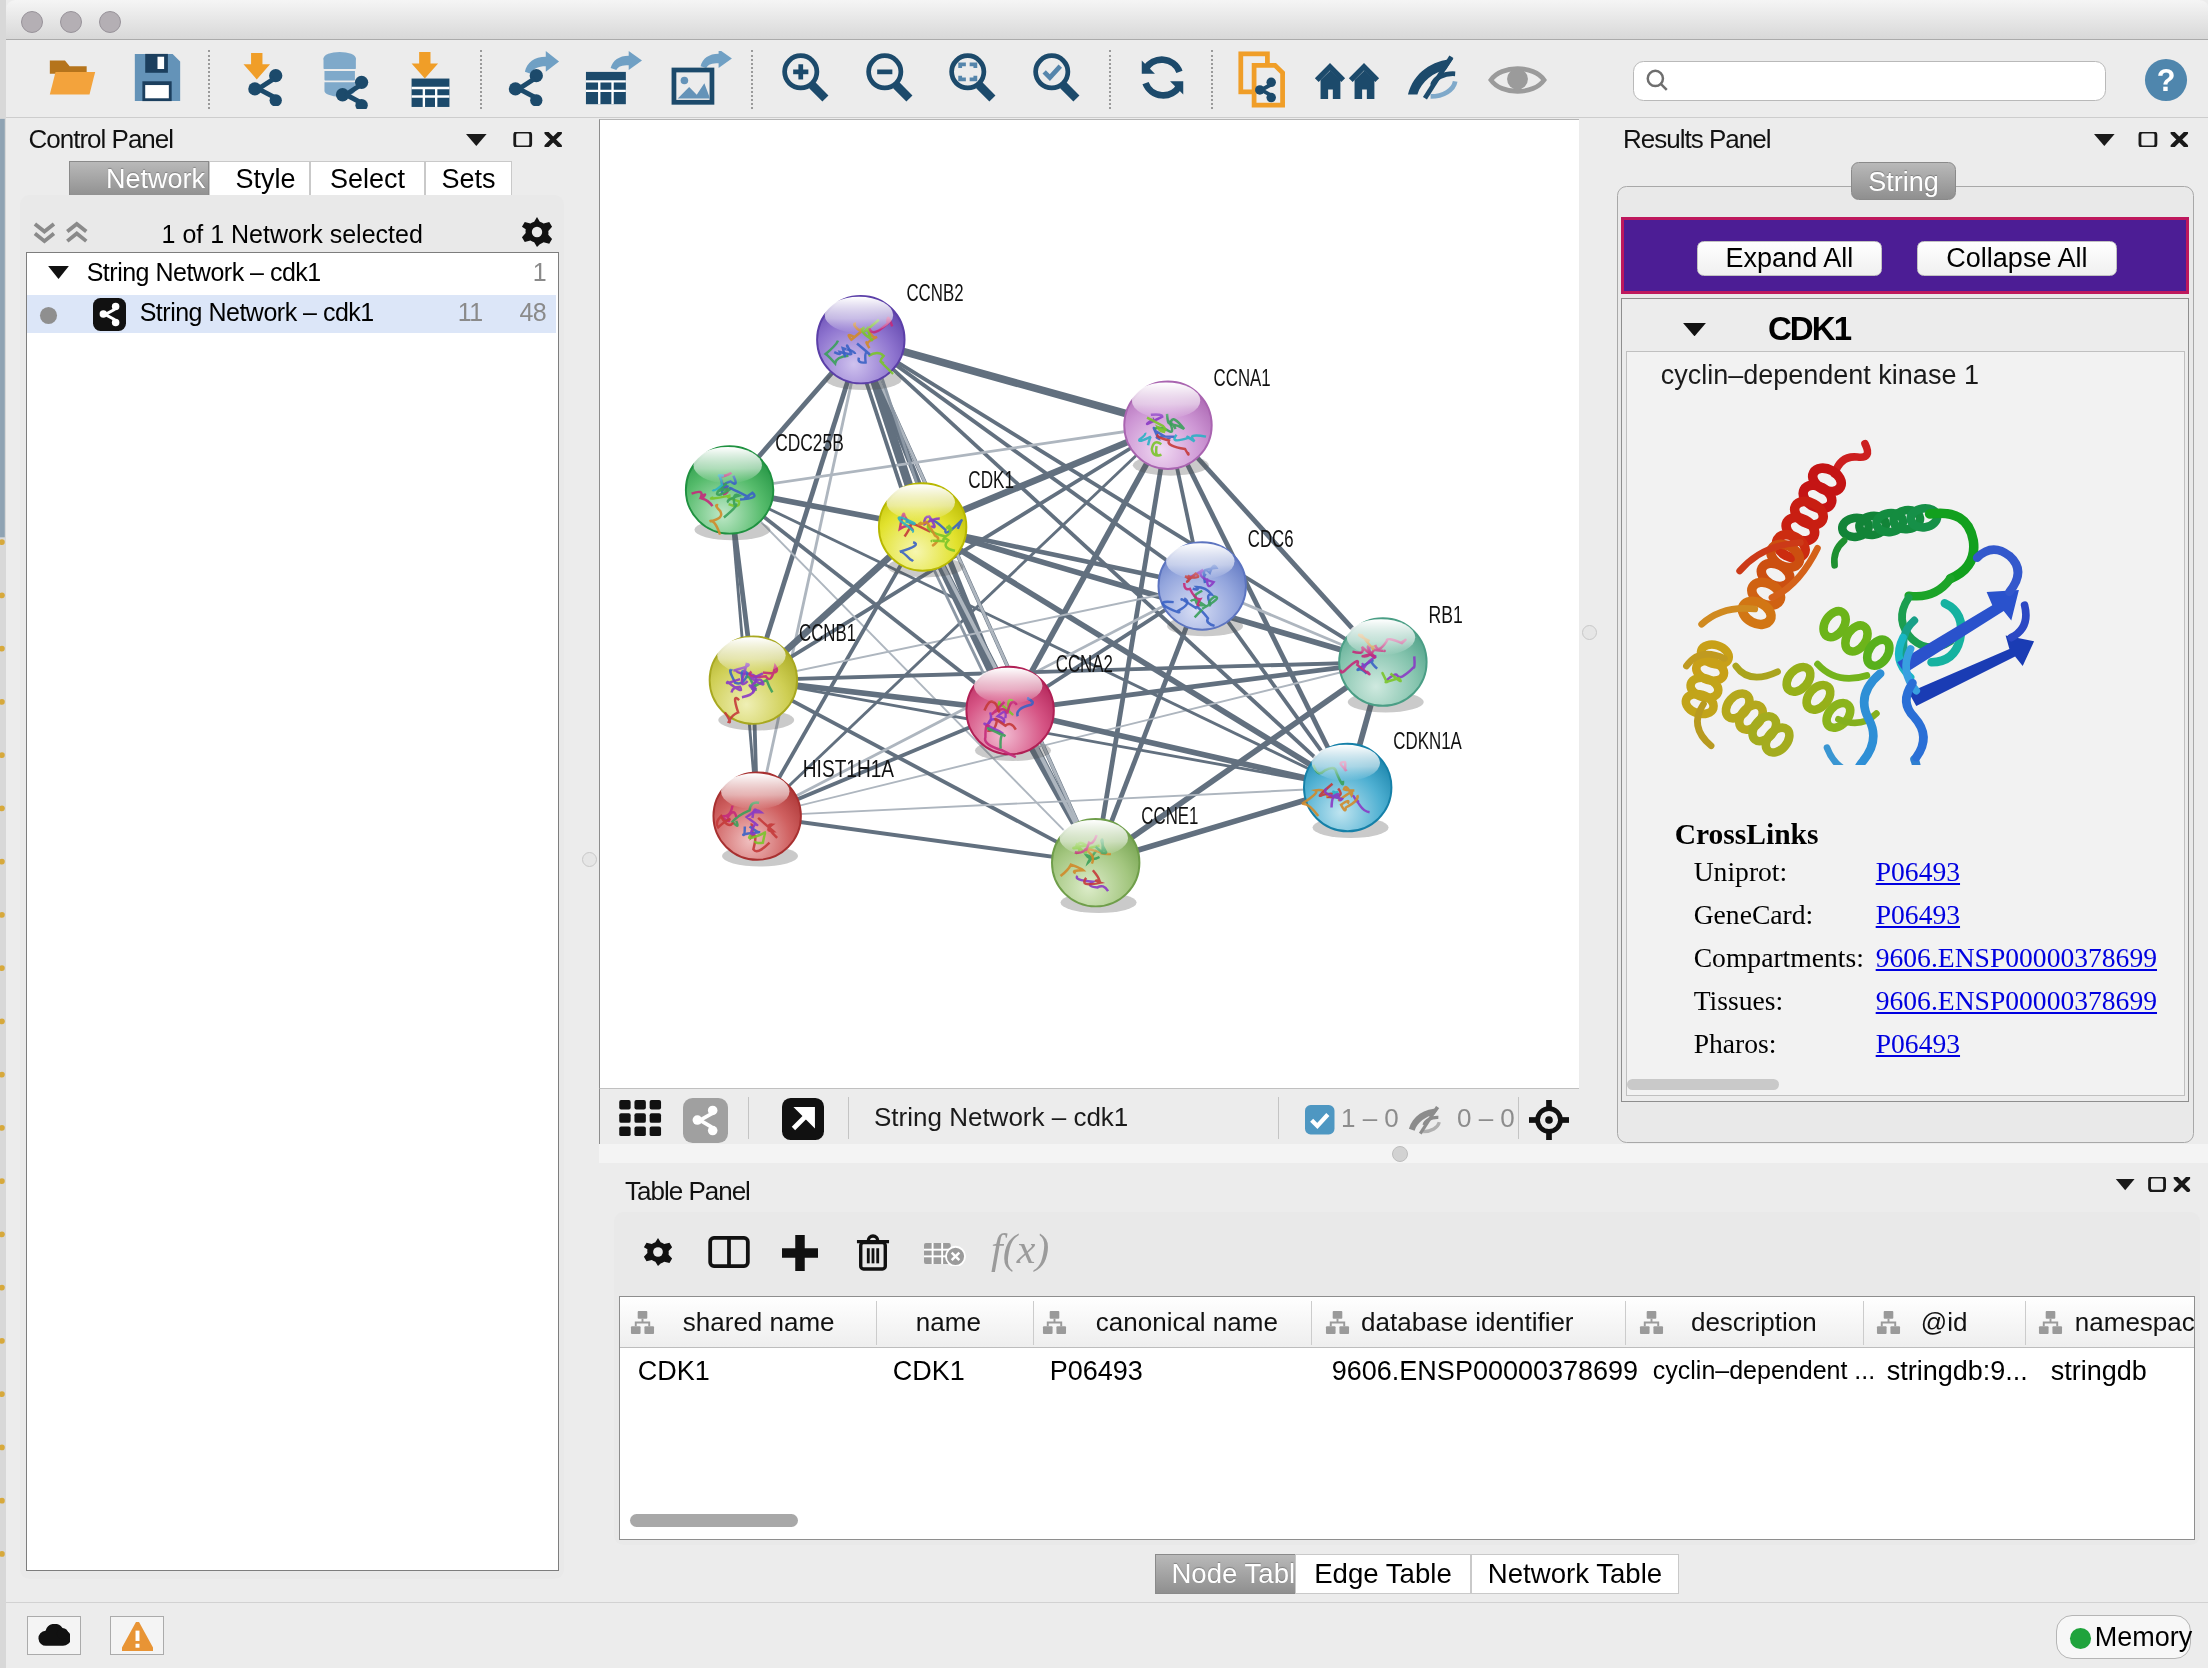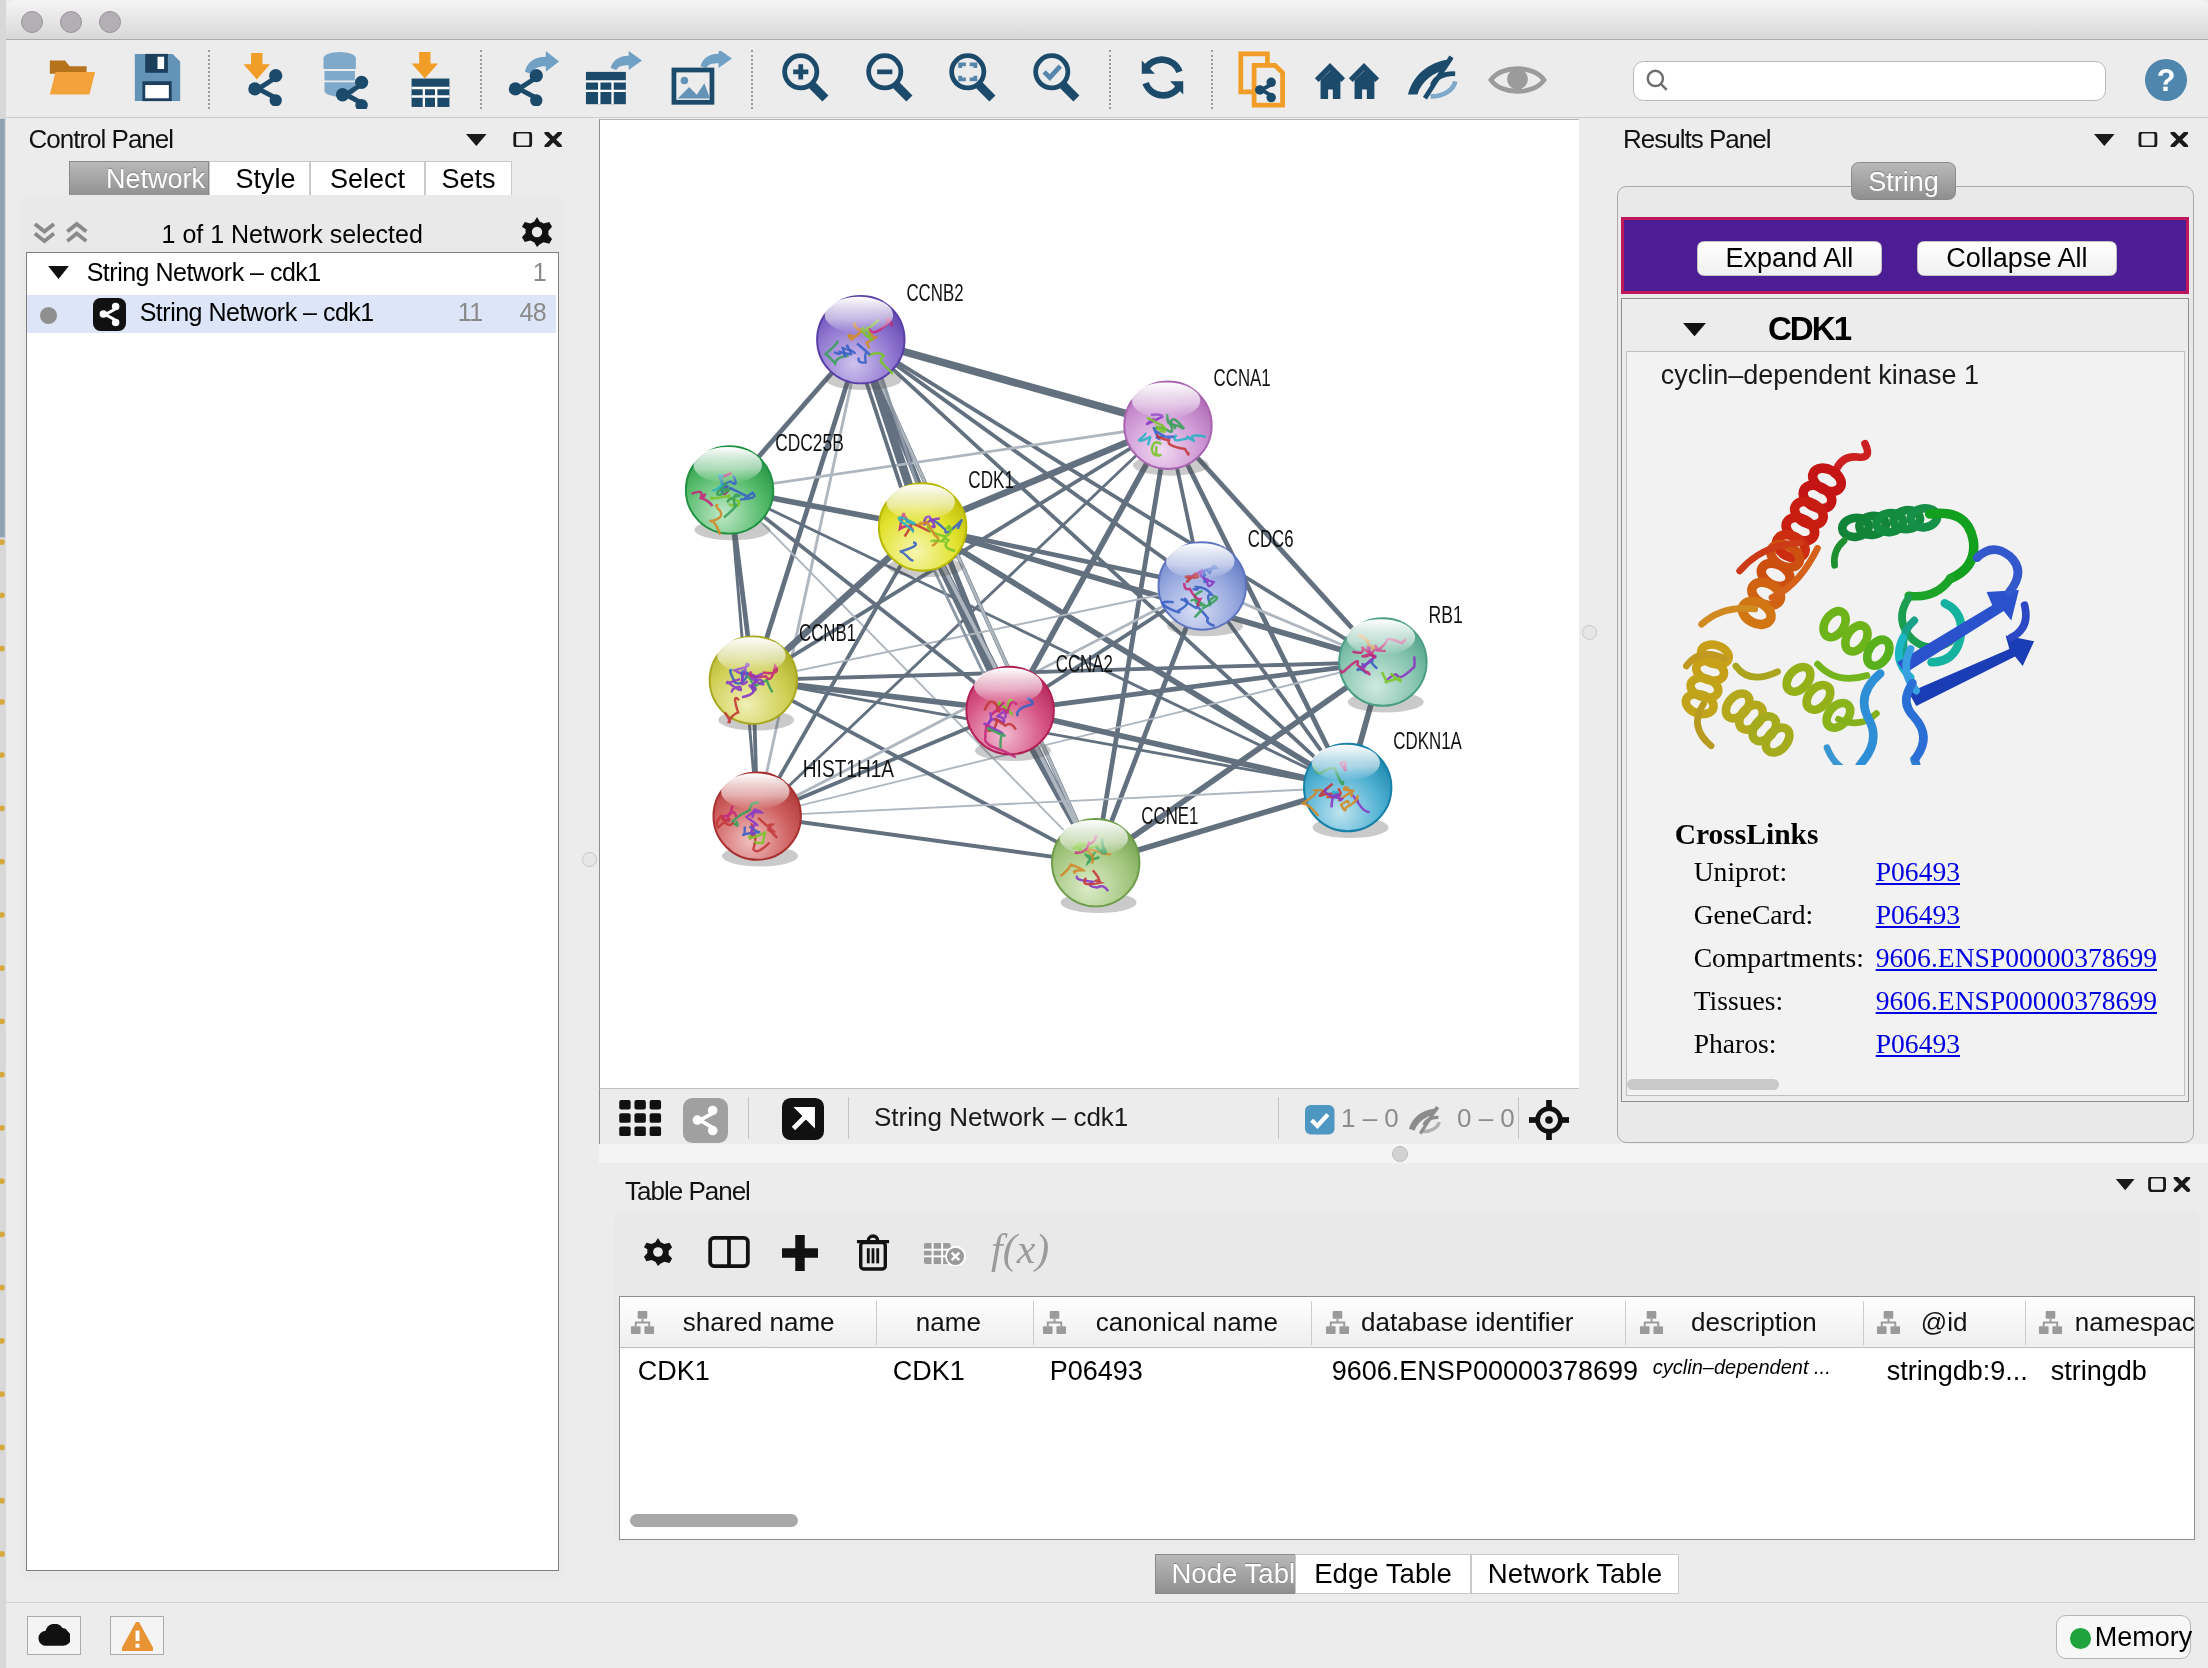--- a/index.html
+++ b/index.html
@@ -49,21 +49,21 @@
     background:#fff; border:1.9px solid #8e8e8e; overflow:hidden; }
   
   .btab { position:absolute; top:0; height:40px; font-size:27.6px; color:#000; background:#fff;
     border:1px solid #c9c9c9; text-align:center; line-height:38px; }
   
   #statusbar { left:5.7px; top:1602px; width:2203px; height:67px; background:#ececec;
     border-top:1px solid #d2d2d2; }
   .sbtn { position:absolute; top:13.3px; width:54px; height:39px; background:#f4f4f4;
     border:1px solid #ababab; }
   #memory { position:absolute; left:2050px; top:12.4px; width:135px; height:44px; background:#f7f7f7;
-    border:1px solid #b5b5b5; border-radius:10px; font-size:27px; line-height:42px; }
+    border:1px solid #b5b5b5; border-radius:16px; font-size:27px; line-height:42px; }
   a.lnk { color:#0000e0; }
   .hdrtxt { position:absolute; top:9.5px; font-size:26px; color:#111; text-align:center; white-space:nowrap; }
   .treeicon { position:absolute; top:13.3px; }
 </style>
 </head>
 <body>
 <div id="leftstrip" class="abs"></div>
 <svg class="abs" style="left:0;top:0;" width="4.8" height="1668" viewBox="0 0 5 1754">
     <rect x="0" y="125" width="5" height="440" fill="#8fa3b3"></rect>
     <circle cx="2" cy="570" r="3" fill="#d7a93c"></circle>
@@ -926,21 +926,21 @@
       <div class="hdrtxt" style="left:476px;width:168px;">canonical name</div>
       <div class="hdrtxt" style="left:737px;width:221px;">database identifier</div>
       <div class="hdrtxt" style="left:1071px;width:126px;">description</div>
       <div class="hdrtxt" style="left:1301px;width:46px;">@id</div>
       <div class="hdrtxt" style="left:1455px;width:124px;text-align:left;">namespace</div>
     </div>
     <div class="abs" style="left:18px;top:59px;font-size:27px;">CDK1</div>
     <div class="abs" style="left:273px;top:59px;font-size:27px;">CDK1</div>
     <div class="abs" style="left:430px;top:59px;font-size:27px;">P06493</div>
     <div class="abs" style="left:712px;top:59px;font-size:27px;">9606.ENSP00000378699</div>
-    <div class="abs" style="left:1033px;top:59px;font-size:20px;font-style:italic;">cyclin–dependent ...</div>
+    <div class="abs" style="left:1033px;top:59px;font-size:25px;">cyclin–dependent ...</div>
     <div class="abs" style="left:1267px;top:59px;font-size:27px;">stringdb:9...</div>
     <div class="abs" style="left:1431px;top:59px;font-size:27px;">stringdb</div>
     <div class="abs" style="left:10.5px;top:217px;width:168px;height:13.3px;background:#a8a8a8;border-radius:6.7px;"></div>
   </div>
 </div>
 <div class="abs" style="left:1123px; top:1554px; width:571px; height:44px;">
   <div class="btab tabsel" style="left:4px; width:172px;margin-left:28px;">Node Table</div>
   <div class="btab" style="left:172px; width:176px;">Edge Table</div>
   <div class="btab" style="left:348px; width:208px;">Network Table</div>
 </div>

